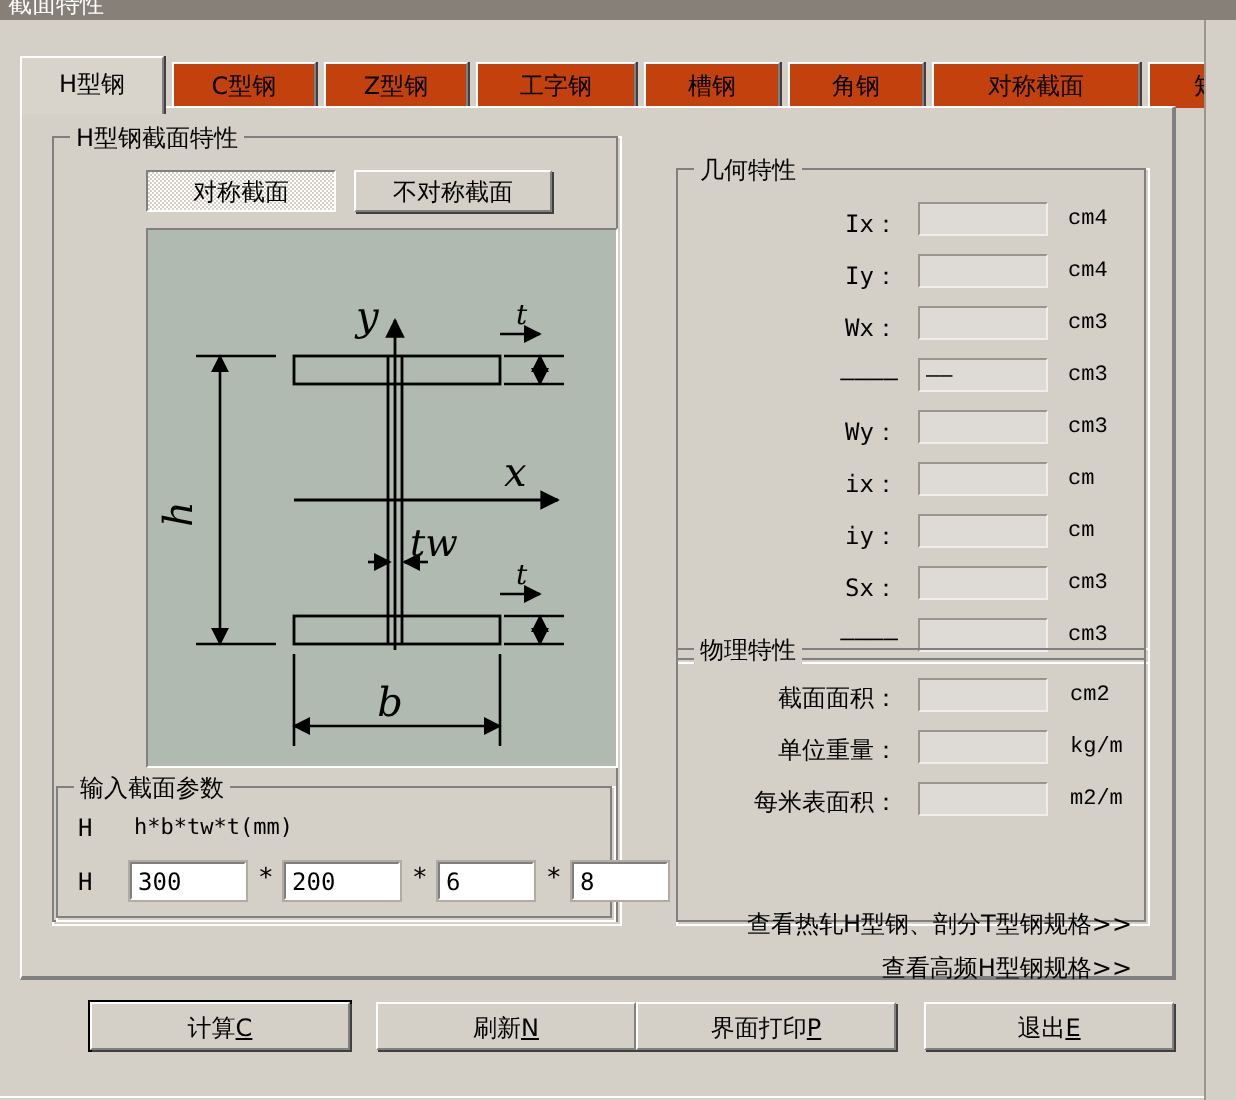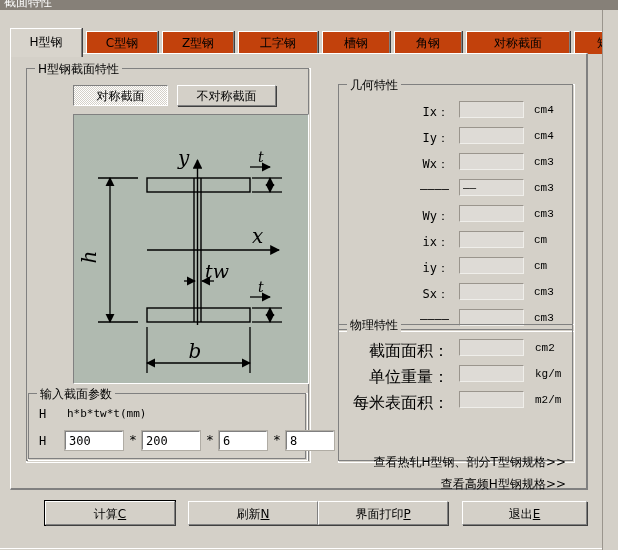--- a/index.html
+++ b/index.html
@@ -121,21 +121,21 @@
     overflow:hidden;white-space:nowrap;
   }
   .lab{
     position:absolute;white-space:nowrap;
     font-family:"DejaVu Sans Mono","Liberation Mono",monospace;
     font-size:12px;
   }
   .labcn{
     position:absolute;white-space:nowrap;
     font-family:"DejaVu Sans","Liberation Sans",sans-serif;
-    font-size:16px;
+    font-size:12px;
   }
   .unit{
     position:absolute;white-space:nowrap;
     font-family:Liberation Mono, monospace;
     font-size:11px;
   }
   
   .tinput{
     position:absolute;background:#fff;
     border-top:1px solid #808080;border-left:1px solid #808080;

